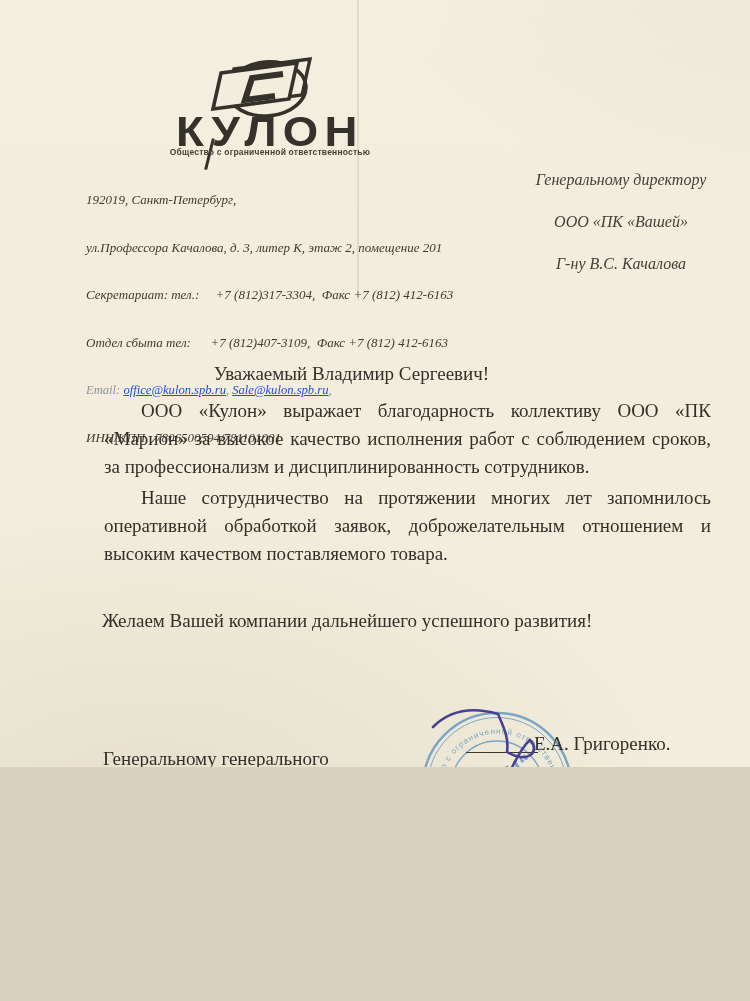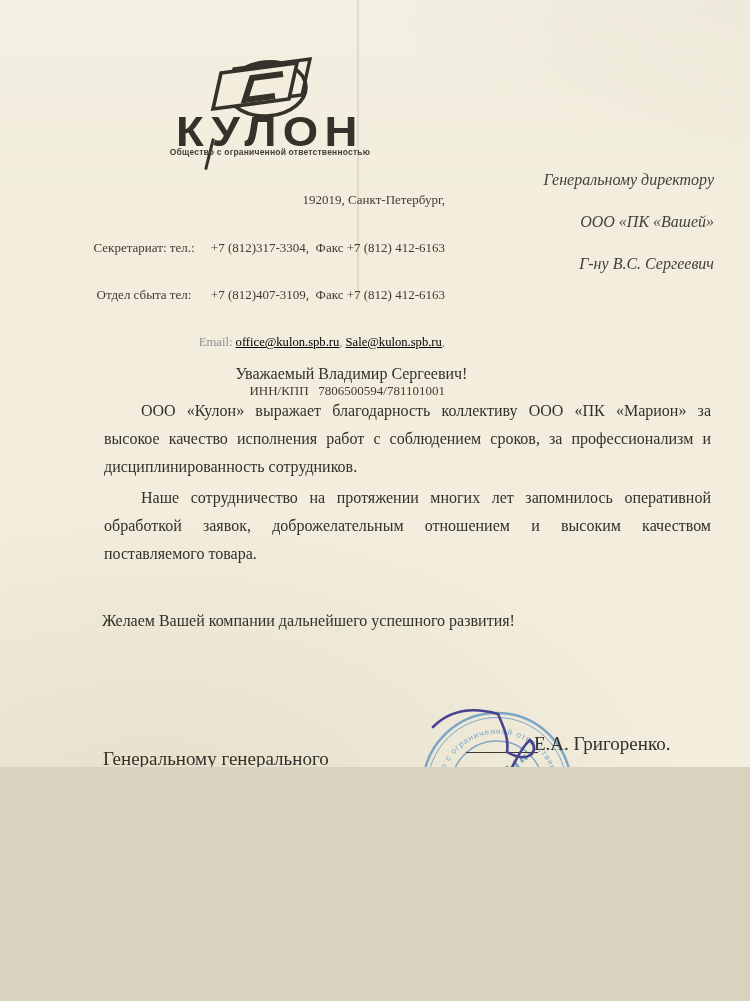--- a/index.html
+++ b/index.html
@@ -30,36 +30,36 @@
   .wordmark-sub{
     position:absolute;left:150px;top:147px;width:240px;text-align:center;
     font-family:"Liberation Sans", sans-serif;font-weight:bold;
     font-size:8.5px;letter-spacing:.2px;color:#474239;white-space:nowrap;
   }
   .u-tail{position:absolute;left:208px;top:138px;width:2.6px;height:32px;
     background:#35312b;transform:rotate(14deg);}
 
   
   .letterhead{
-    position:absolute;left:79px;top:160px;width:366px;text-align:right;
-    font-size:13px;line-height:15.9px;color:#403b33;white-space:pre;
+    position:absolute;left:86px;top:160px;width:366px;text-align:left;
+    font-size:13px;line-height:15.9px;color:#403b33;white-space:pre;font-style:italic;
   }
   .email-line{font-size:12.6px;color:#8b9295;}
-  .email-link{color:#000000;text-decoration:underline;}
+  .email-link{color:#1d4ed8;text-decoration:underline;}
 
   
   .recipient{
     position:absolute;left:528px;top:171px;width:186px;text-align:center;
     font-style:italic;font-size:16px;color:#44403a;
   }
-  .recipient .r-line{margin-bottom:24px;white-space:nowrap;text-align:right;}
+  .recipient .r-line{margin-bottom:24px;white-space:nowrap;}
 
   
   .letter-body{position:absolute;left:102px;top:360px;width:611px;
-    font-size:16px;line-height:28px;}
+    font-size:19px;line-height:28px;}
   .greeting{text-align:center;padding-right:112px;margin:0 0 9px 0;}
   .para{margin:2px;text-align:justify;text-indent:37px;}
   .para+.para{margin-top:3px;}
   .closing-wish{margin:39px 0 0 0;text-align:left;}
 
   
   .signoff{position:absolute;left:103px;top:691px;font-size:19px;
     line-height:27px;white-space:pre;}
   .signer-name{position:absolute;left:534px;top:733px;font-size:19px;white-space:nowrap;}
   .sig-line{position:absolute;left:466px;top:752px;width:72px;height:1.4px;background:#3b372e;}
@@ -81,30 +81,31 @@
     <polygon points="29,17 105,7 97,43 21,53" fill="none" stroke="#35312b" stroke-width="3.4"></polygon>
     <polygon points="16,21 92,11 84,47 8,57" fill="#f2eddc" stroke="#35312b" stroke-width="3.6"></polygon>
     <path d="M 78,22 L 47,26 L 40,48 L 70,44" fill="none" stroke="#35312b" stroke-width="6"></path>
   </svg>
   <div class="wordmark">КУЛОН</div>
   <div class="u-tail"></div>
   <div class="wordmark-sub">Общество с ограниченной ответственностью</div>
 
   <div class="letterhead">
     <div class="lh-line">192019, Санкт-Петербург,</div>
+    <div class="lh-line">ул.Профессора Качалова, д. 3, литер К, этаж 2, помещение 201</div>
     <div class="lh-line">Секретариат: тел.:     +7 (812)317-3304,  Факс +7 (812) 412-6163</div>
     <div class="lh-line">Отдел сбыта тел:      +7 (812)407-3109,  Факс +7 (812) 412-6163</div>
     <div class="lh-line email-line"><span>Email: </span><span class="email-link">office@kulon.spb.ru</span><span>, </span><span class="email-link">Sale@kulon.spb.ru</span><span>,</span></div>
     <div class="lh-line">ИНН/КПП   7806500594/781101001</div>
   </div>
 
   <div class="recipient">
     <div class="r-line">Генеральному директору</div>
     <div class="r-line">ООО «ПК «Вашей»</div>
-    <div class="r-line">Г-ну В.С. Сергеевич</div>
+    <div class="r-line">Г-ну В.С. Качалова</div>
   </div>
 
   <div class="letter-body">
     <p class="greeting">Уважаемый Владимир Сергеевич!</p>
     <p class="para">ООО «Кулон» выражает благодарность коллективу ООО «ПК «Марион» за высокое качество исполнения работ с соблюдением сроков, за профессионализм и дисциплинированность сотрудников.</p>
     <p class="para">Наше сотрудничество на протяжении многих лет запомнилось оперативной обработкой заявок, доброжелательным отношением и высоким качеством поставляемого товара.</p>
     <p class="closing-wish">Желаем Вашей компании дальнейшего успешного развития!</p>
   </div>
 
   <div class="signoff">

